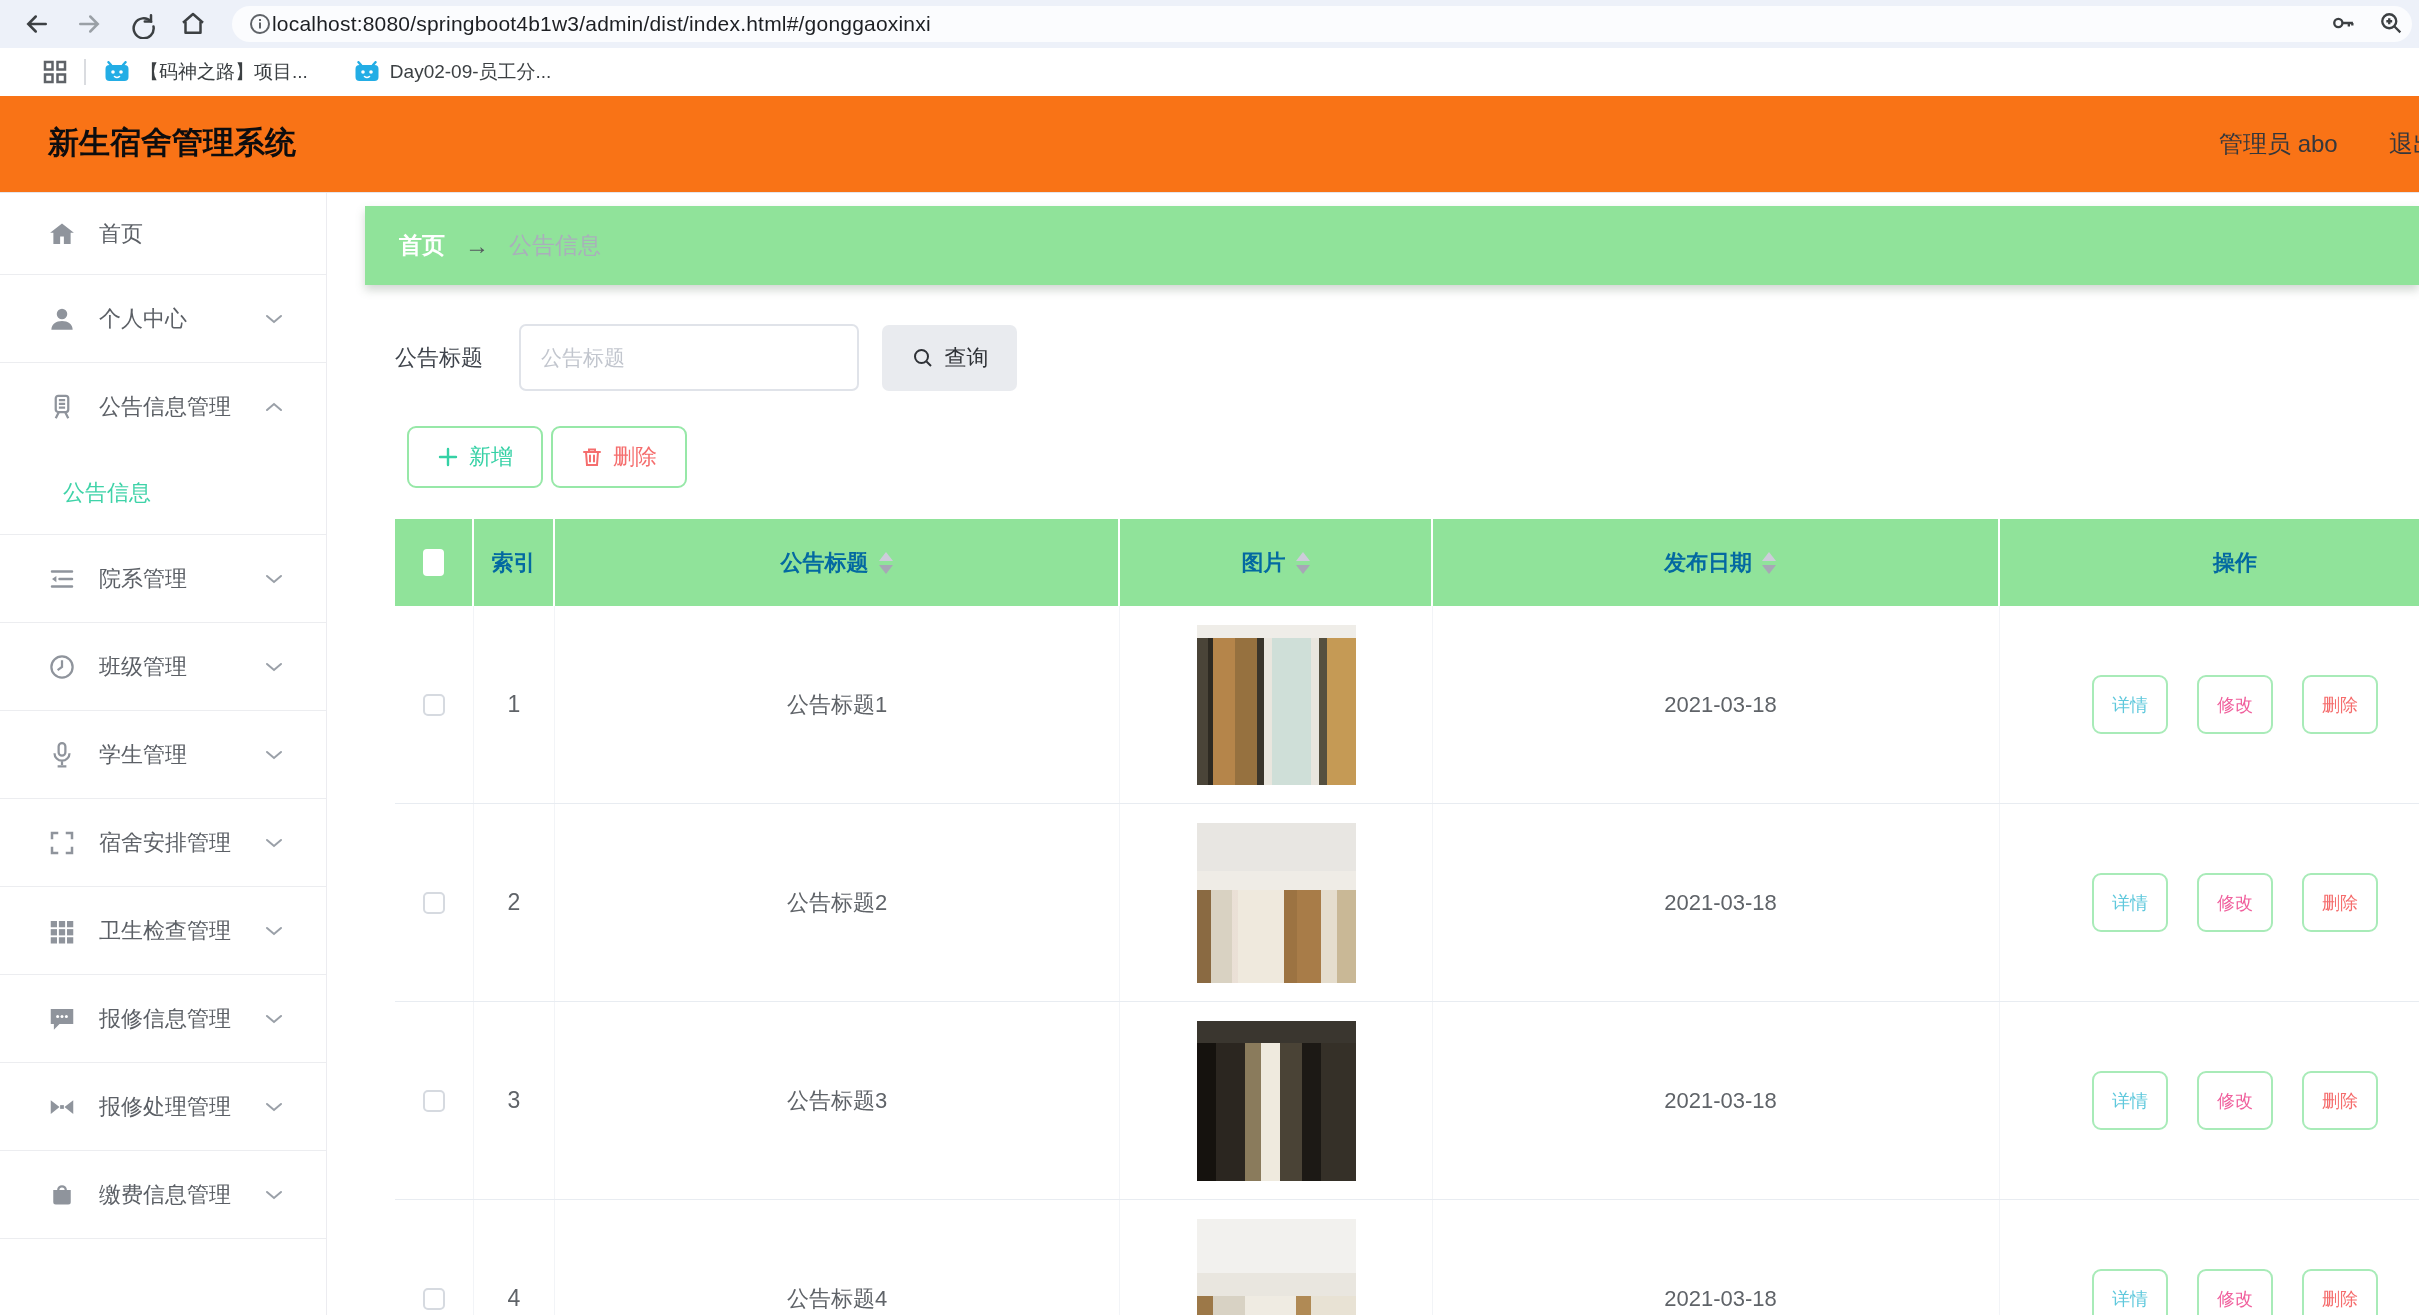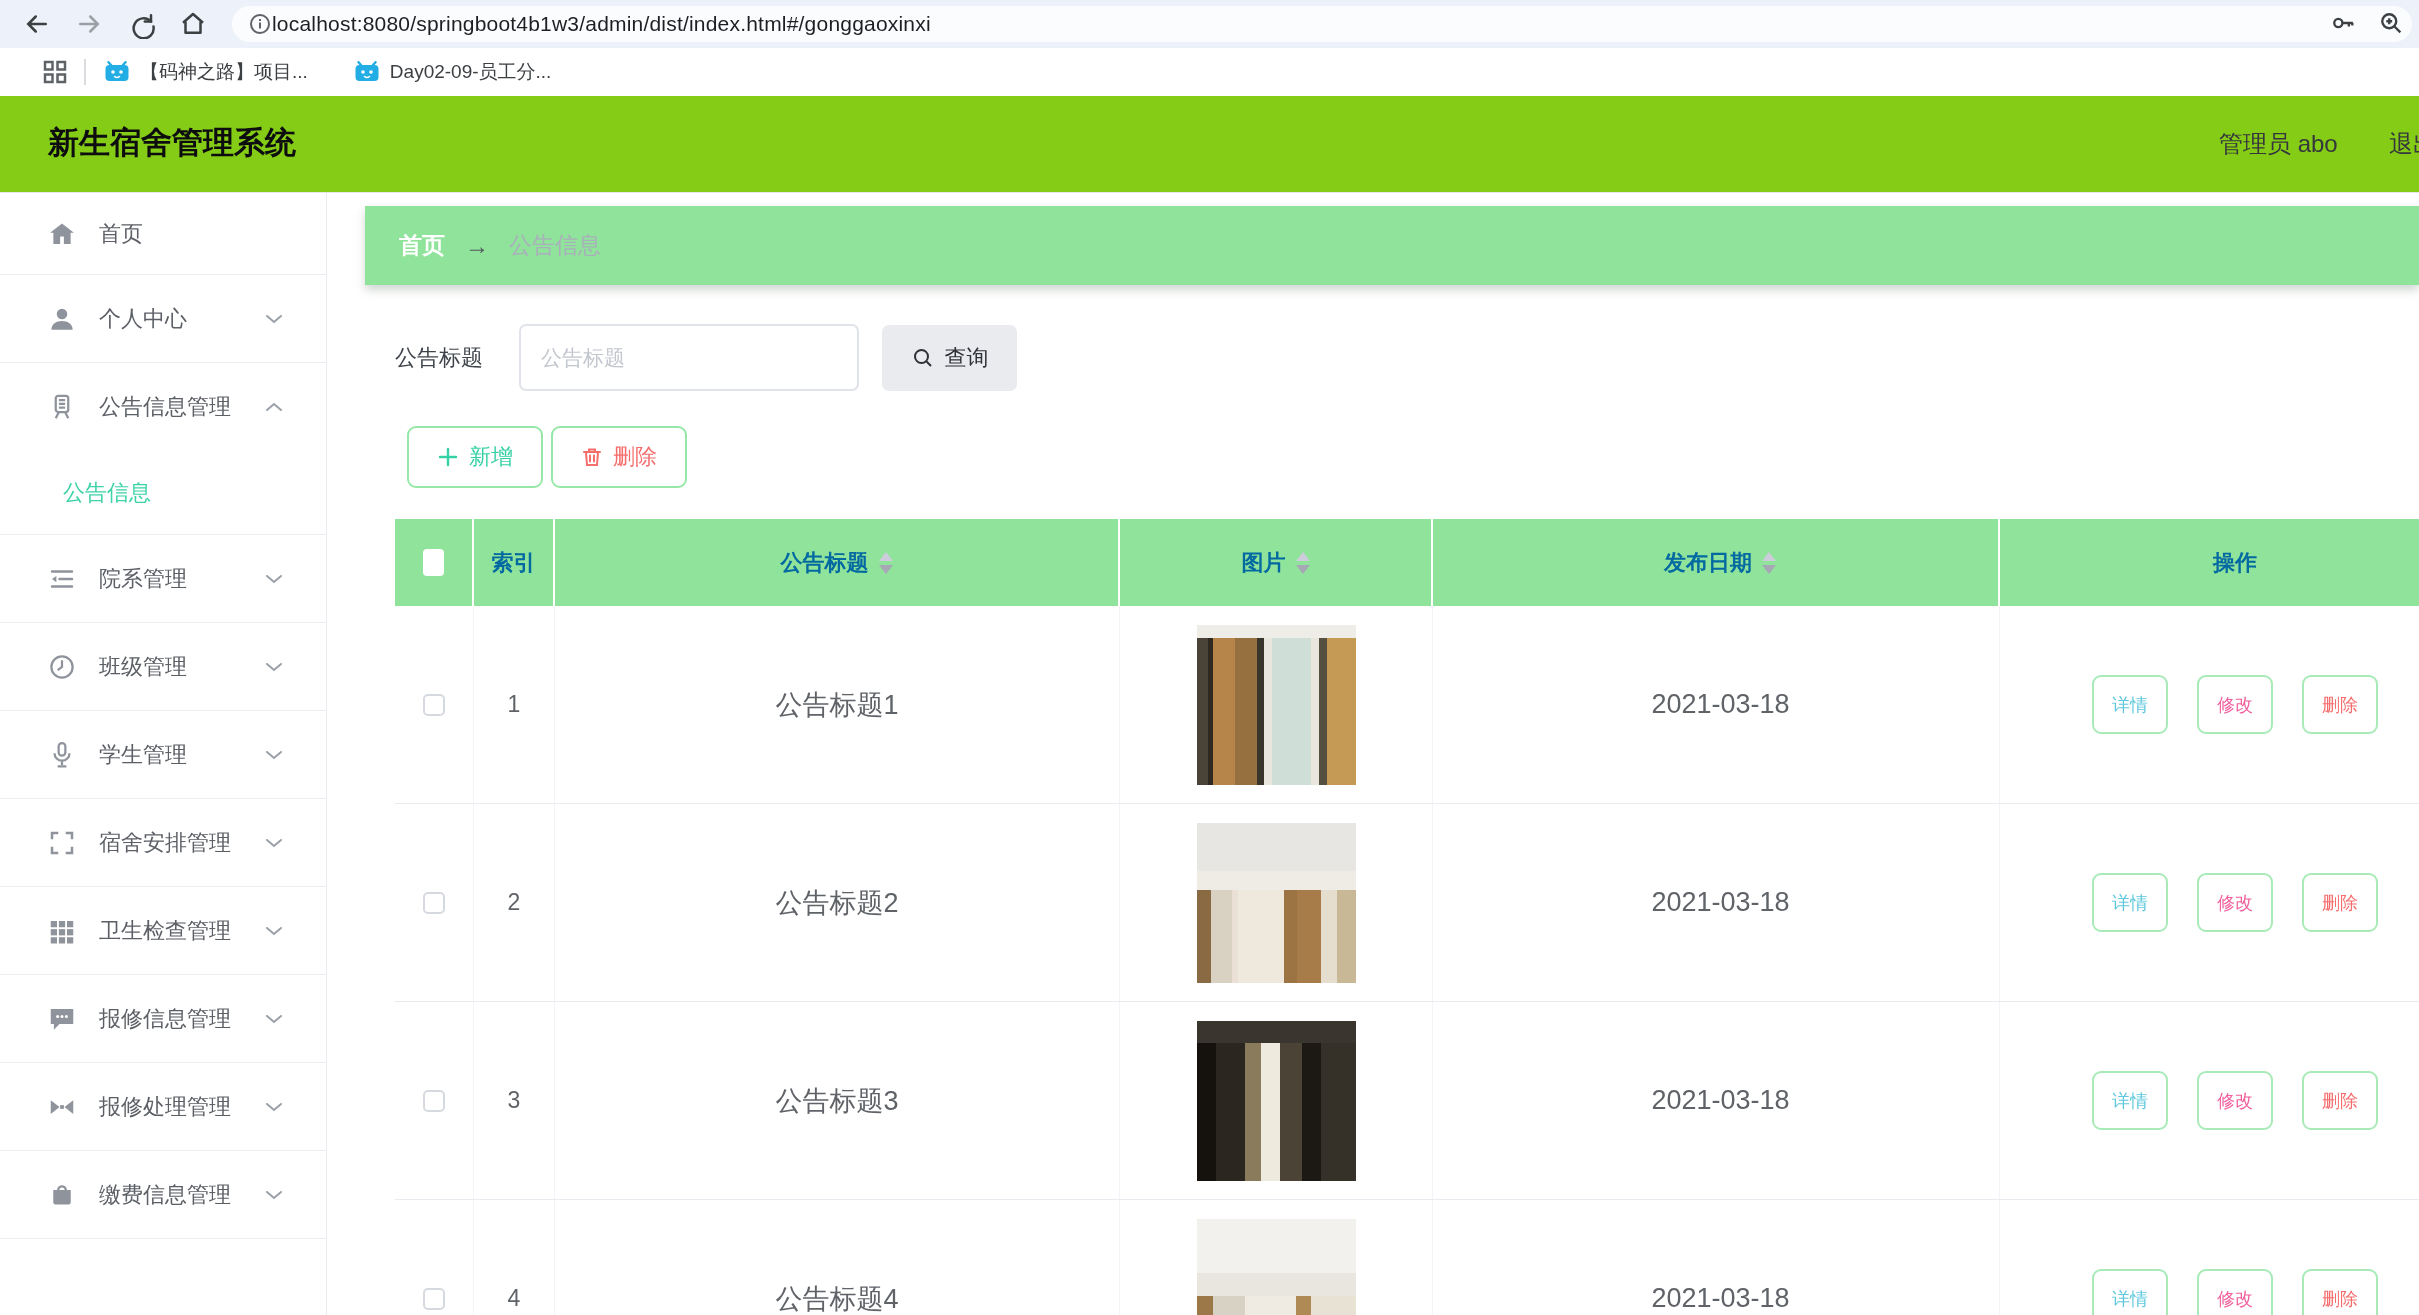--- a/index.html
+++ b/index.html
@@ -18,21 +18,21 @@
   .tb-right svg { width:28px; height:28px; }
 
   .bookmarks { position:absolute; left:0; top:48px; width:2419px; height:48px; background:#ffffff;
                display:flex; align-items:center;padding-left:24px; }
   .bm-sep { width:2px; height:26px; background:#dadce0; margin:0 18px 0 14px; }
   .bm-item { display:flex; align-items:center; margin-right:46px; cursor:pointer; }
   .bm-label { font-size:19px; color:#3c4043; margin-left:10px; }
 
   
   .appheader { position:absolute; left:0; top:96px; width:2419px; height:97px;
-               background:#84cc16; border-bottom:1px solid #e4e6eb; }
+               background:#f97316; border-bottom:1px solid #e4e6eb; }
   .app-title { position:absolute; left:48px; top:26px; font-size:31px; font-weight:bold; color:#0d0d0f; }
   .admin-label { position:absolute; left:2219px; top:32px; font-size:24px; color:#35373c; white-space:nowrap; }
   .logout-link { position:absolute; left:2389px; top:32px; font-size:24px; color:#35373c; white-space:nowrap; cursor:pointer; }
 
   
   .sidebar { position:absolute; left:0; top:193px; width:327px; height:1122px; background:#fff;
              border-right:1px solid #ececf0; }
   .side-item { position:relative; height:88px; display:flex; align-items:center; padding-left:47px;
                border-bottom:1px solid #ecedf0; cursor:pointer; background:#fff; }
   .side-item.first { height:82px; }
@@ -84,21 +84,21 @@
               border-bottom:9px solid #cdccda; }
   .caret-dn { width:0; height:0; border-left:7px solid transparent; border-right:7px solid transparent;
               border-top:9px solid #a7a7b6; }
   .hd-check { width:21px; height:27px; background:#fff; border-radius:4px; }
 
   .trow { height:198px; display:flex; border-bottom:1px solid #e8ecf1; }
   .td { display:flex; align-items:center; justify-content:center; border-right:1px solid #f2f4f7; }
   .td:last-child { border-right:none; }
   .row-check { width:22px; height:22px; border:2px solid #d6dae0; border-radius:5px; background:#fff; cursor:pointer; }
   .idx { font-size:23px; color:#5f6368; }
-  .cell-text { font-size:27px; color:#5f6368; }
+  .cell-text { font-size:22px; color:#5f6368; }
   .acts { gap:29px; }
   .act-btn { width:76px; height:59px; background:#fff; border:2px solid #a8ebb8; border-radius:9px;
              font-size:18px; display:flex; align-items:center; justify-content:center; cursor:pointer;
              font-family:inherit; }
   .act-detail { color:#5fc8dc; } .act-edit { color:#f0609d; } .act-delete { color:#f56d6d; }
 
   
   .photo { width:159px; height:160px; flex:0 0 auto; }
   .photo-1 { background:
       linear-gradient(180deg, #efede8 0 8%, transparent 8%),

